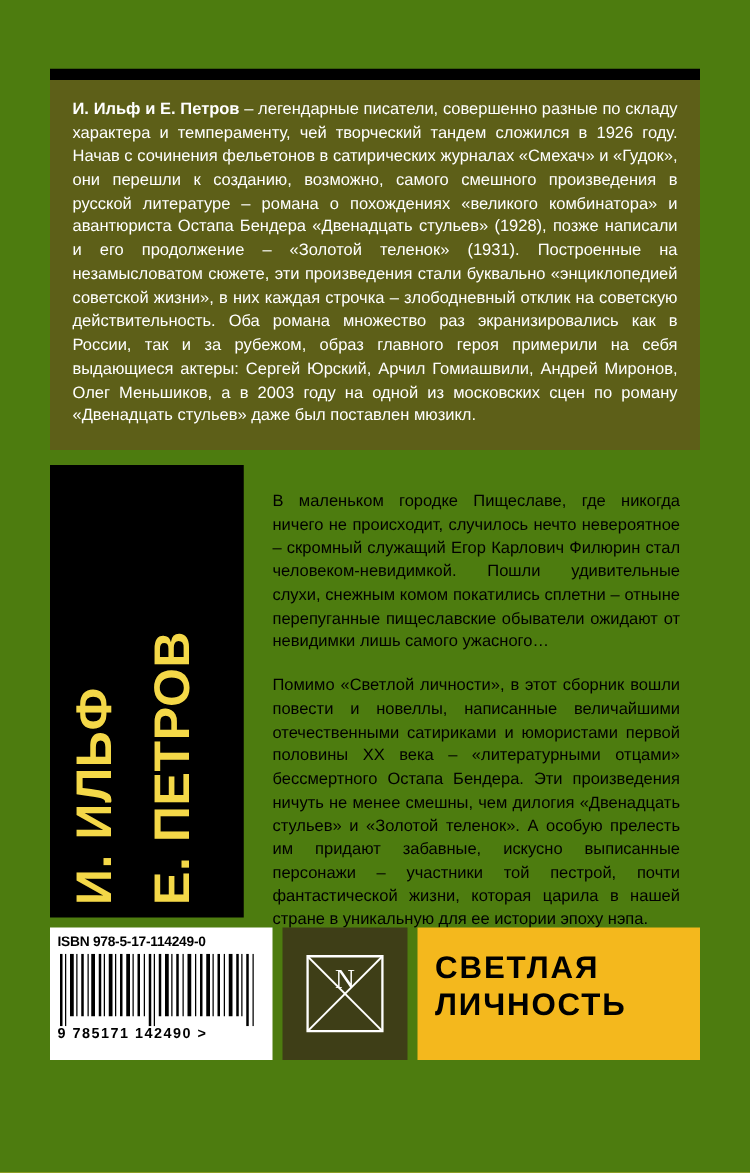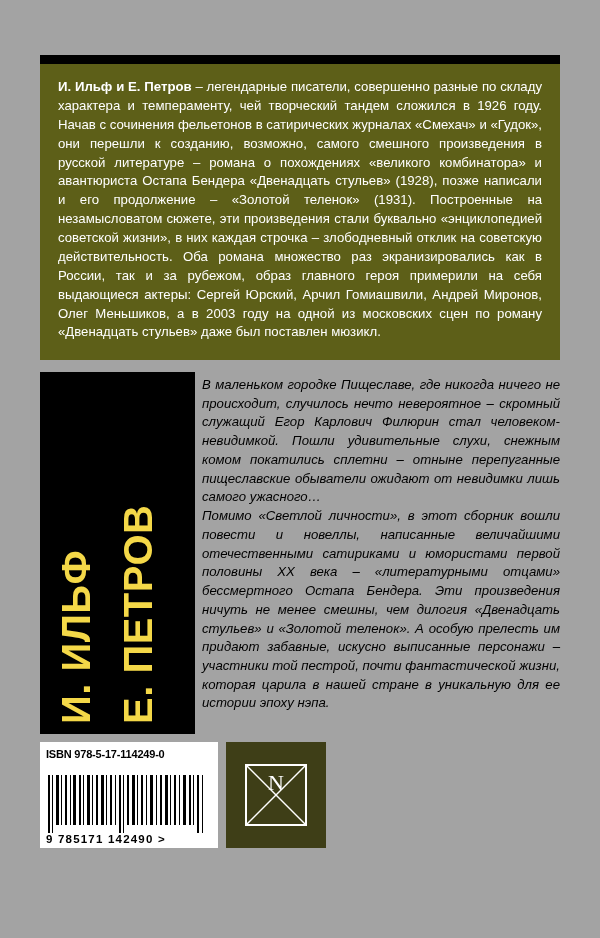--- a/index.html
+++ b/index.html
@@ -10,21 +10,21 @@
     width: 600px;
     height: 938px;
     background: #f2d64b;
     font-family: "Liberation Sans", sans-serif;
     overflow: hidden;
   }
   .cover {
     position: relative;
     width: 600px;
     height: 938px;
-    background: #a3a3a3;
+    background: #4d7c0f;
     box-sizing: border-box;
   }
   
   .top-bar {
     position: absolute;
     left: 40px;
     top: 55px;
     width: 520px;
     height: 9px;
     background: #000000;
@@ -93,25 +93,24 @@
     position: absolute;
     left: 162px;
     top: 0;
     width: 358px;
     height: 362px;
     color: #000000;
     box-sizing: border-box;
     padding: 4px 0 0 0;
   }
   .desc-text p {
-    margin: 0;
+    margin: 16px;
     font-size: 13.2px;
     line-height: 1.42;
     text-align: justify;
-    font-style: italic;
   }
   
   .bottom {
     position: absolute;
     left: 40px;
     top: 742px;
     width: 520px;
     height: 106px;
   }
   .barcode-box {
@@ -122,21 +121,21 @@
     height: 106px;
     background: #ffffff;
     box-sizing: border-box;
     padding: 6px 6px 2px 6px;
   }
   .isbn-text {
     font-size: 11px;
     font-weight: bold;
     color: #000;
     letter-spacing: -0.2px;
-    margin-bottom: 15px;
+    margin-bottom: 3px;
   }
   .bars {
     width: 100%;
     height: 58px;
     display: block;
   }
   .barcode-digits {
     font-size: 11.5px;
     font-weight: bold;
     color: #000;
@@ -262,17 +261,21 @@
 
     <div class="pub-logo">
       <svg width="62" height="62" viewBox="0 0 62 62">
         <rect x="1" y="1" width="60" height="60" fill="none" stroke="#ffffff" stroke-width="2"></rect>
         <line x1="1" y1="1" x2="61" y2="61" stroke="#ffffff" stroke-width="1.5"></line>
         <line x1="61" y1="1" x2="1" y2="61" stroke="#ffffff" stroke-width="1.5"></line>
         <text x="31" y="26" font-family="'Liberation Serif', serif" font-size="22" fill="#ffffff" text-anchor="middle">N</text>
       </svg>
     </div>
 
+    <div class="title-box">
+      <div class="t1">СВЕТЛАЯ</div>
+      <div class="t2">ЛИЧНОСТЬ</div>
+    </div>
 
   </div>
 
 
 </div>
 
 </body></html>

